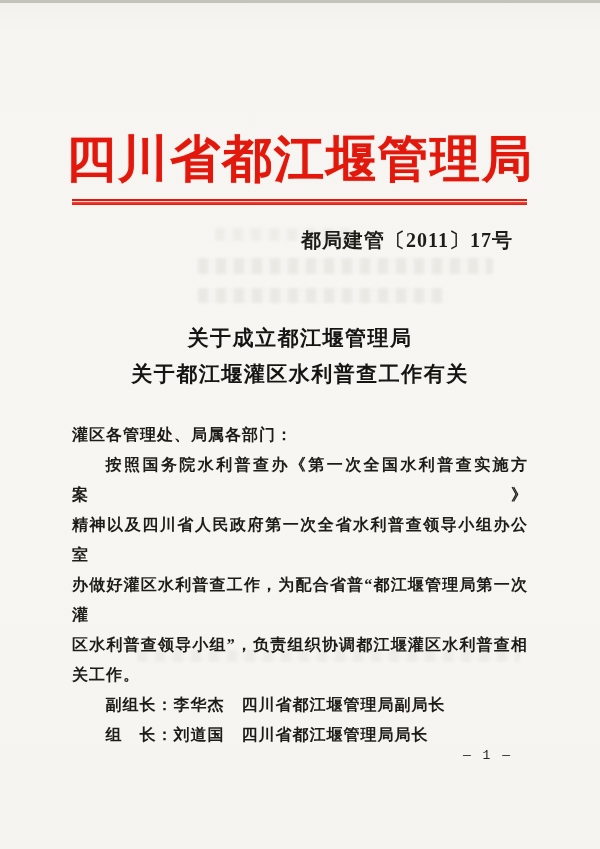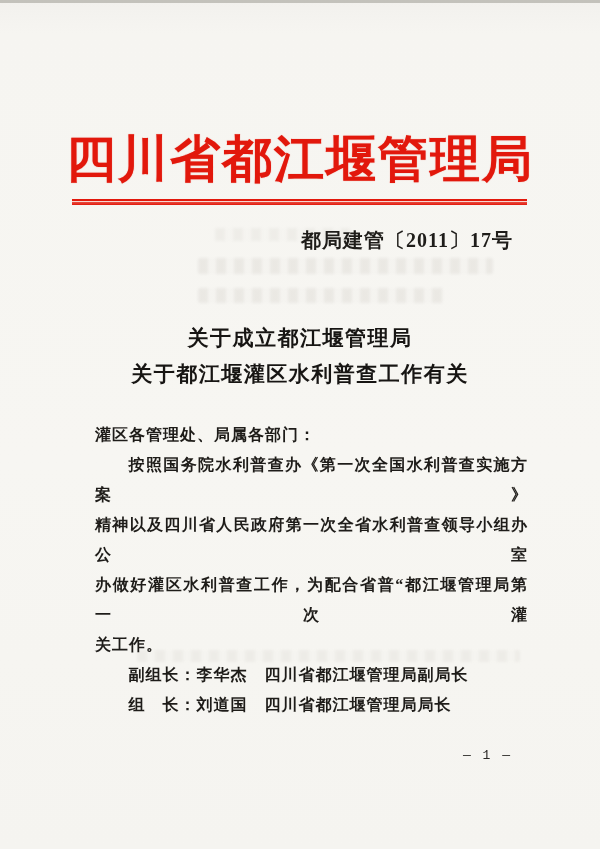--- a/index.html
+++ b/index.html
@@ -85,21 +85,21 @@
     position: absolute;
     top: 420px;
     left: 72px;
     width: 456px;
     font-size: 16px;
     line-height: 30px;
     letter-spacing: 1px;
     font-weight: 600;
     color: #1e1c19;
   }
-  .ln { white-space: nowrap; margin-left: 23px; }
+  .ln { white-space: nowrap; }
   .ln.just {
     white-space: normal;
     text-align: justify;
     text-align-last: justify;
   }
   .ln.indent { text-indent: 2.1em; }
   .ln.indent2 { padding-left: 2.1em; }
 
   .page-number {
     position: absolute;
@@ -149,20 +149,21 @@
   <div class="doc-title">
     <div>关于成立都江堰管理局</div>
     <div>关于都江堰灌区水利普查工作有关</div>
   </div>
 
   <div class="doc-body">
     <div class="ln">灌区各管理处、局属各部门：</div>
     <div class="ln just indent">按照国务院水利普查办《第一次全国水利普查实施方案》</div>
     <div class="ln just">精神以及四川省人民政府第一次全省水利普查领导小组办公室</div>
     <div class="ln just">办做好灌区水利普查工作，为配合省普“都江堰管理局第一次灌</div>
+    <div class="ln just">区水利普查领导小组”，负责组织协调都江堰灌区水利普查相</div>
     <div class="ln">关工作。</div>
     <div class="ln indent2">副组长：李华杰　四川省都江堰管理局副局长</div>
     <div class="ln indent2">组　长：刘道国　四川省都江堰管理局局长</div>
   </div>
 
   <div class="page-number">— 1 —</div>
 
 </div>
 
 </body></html>

